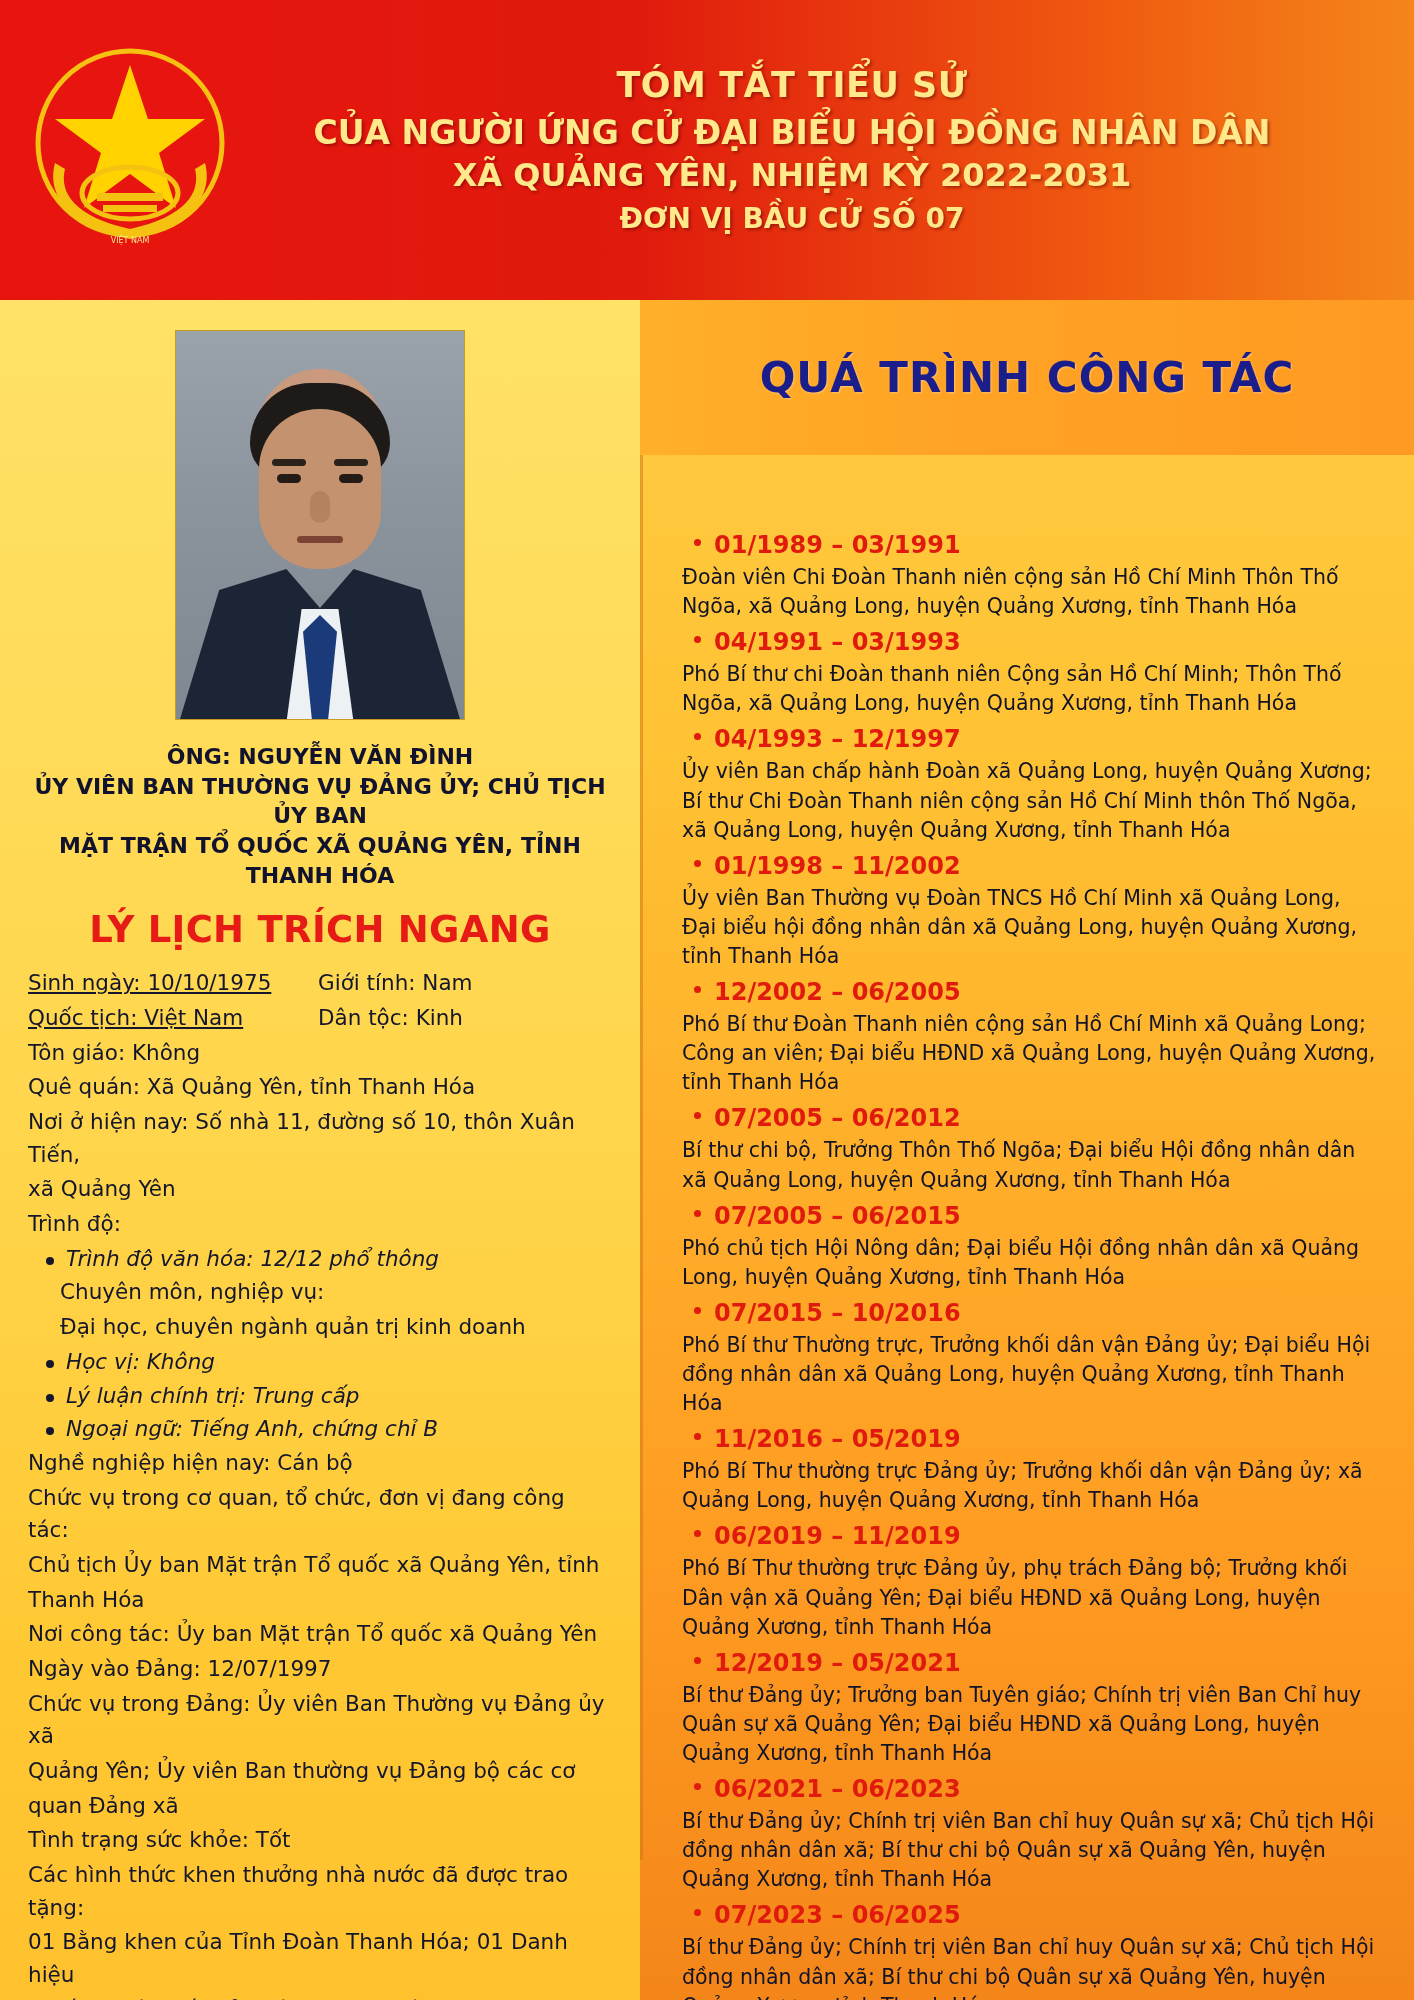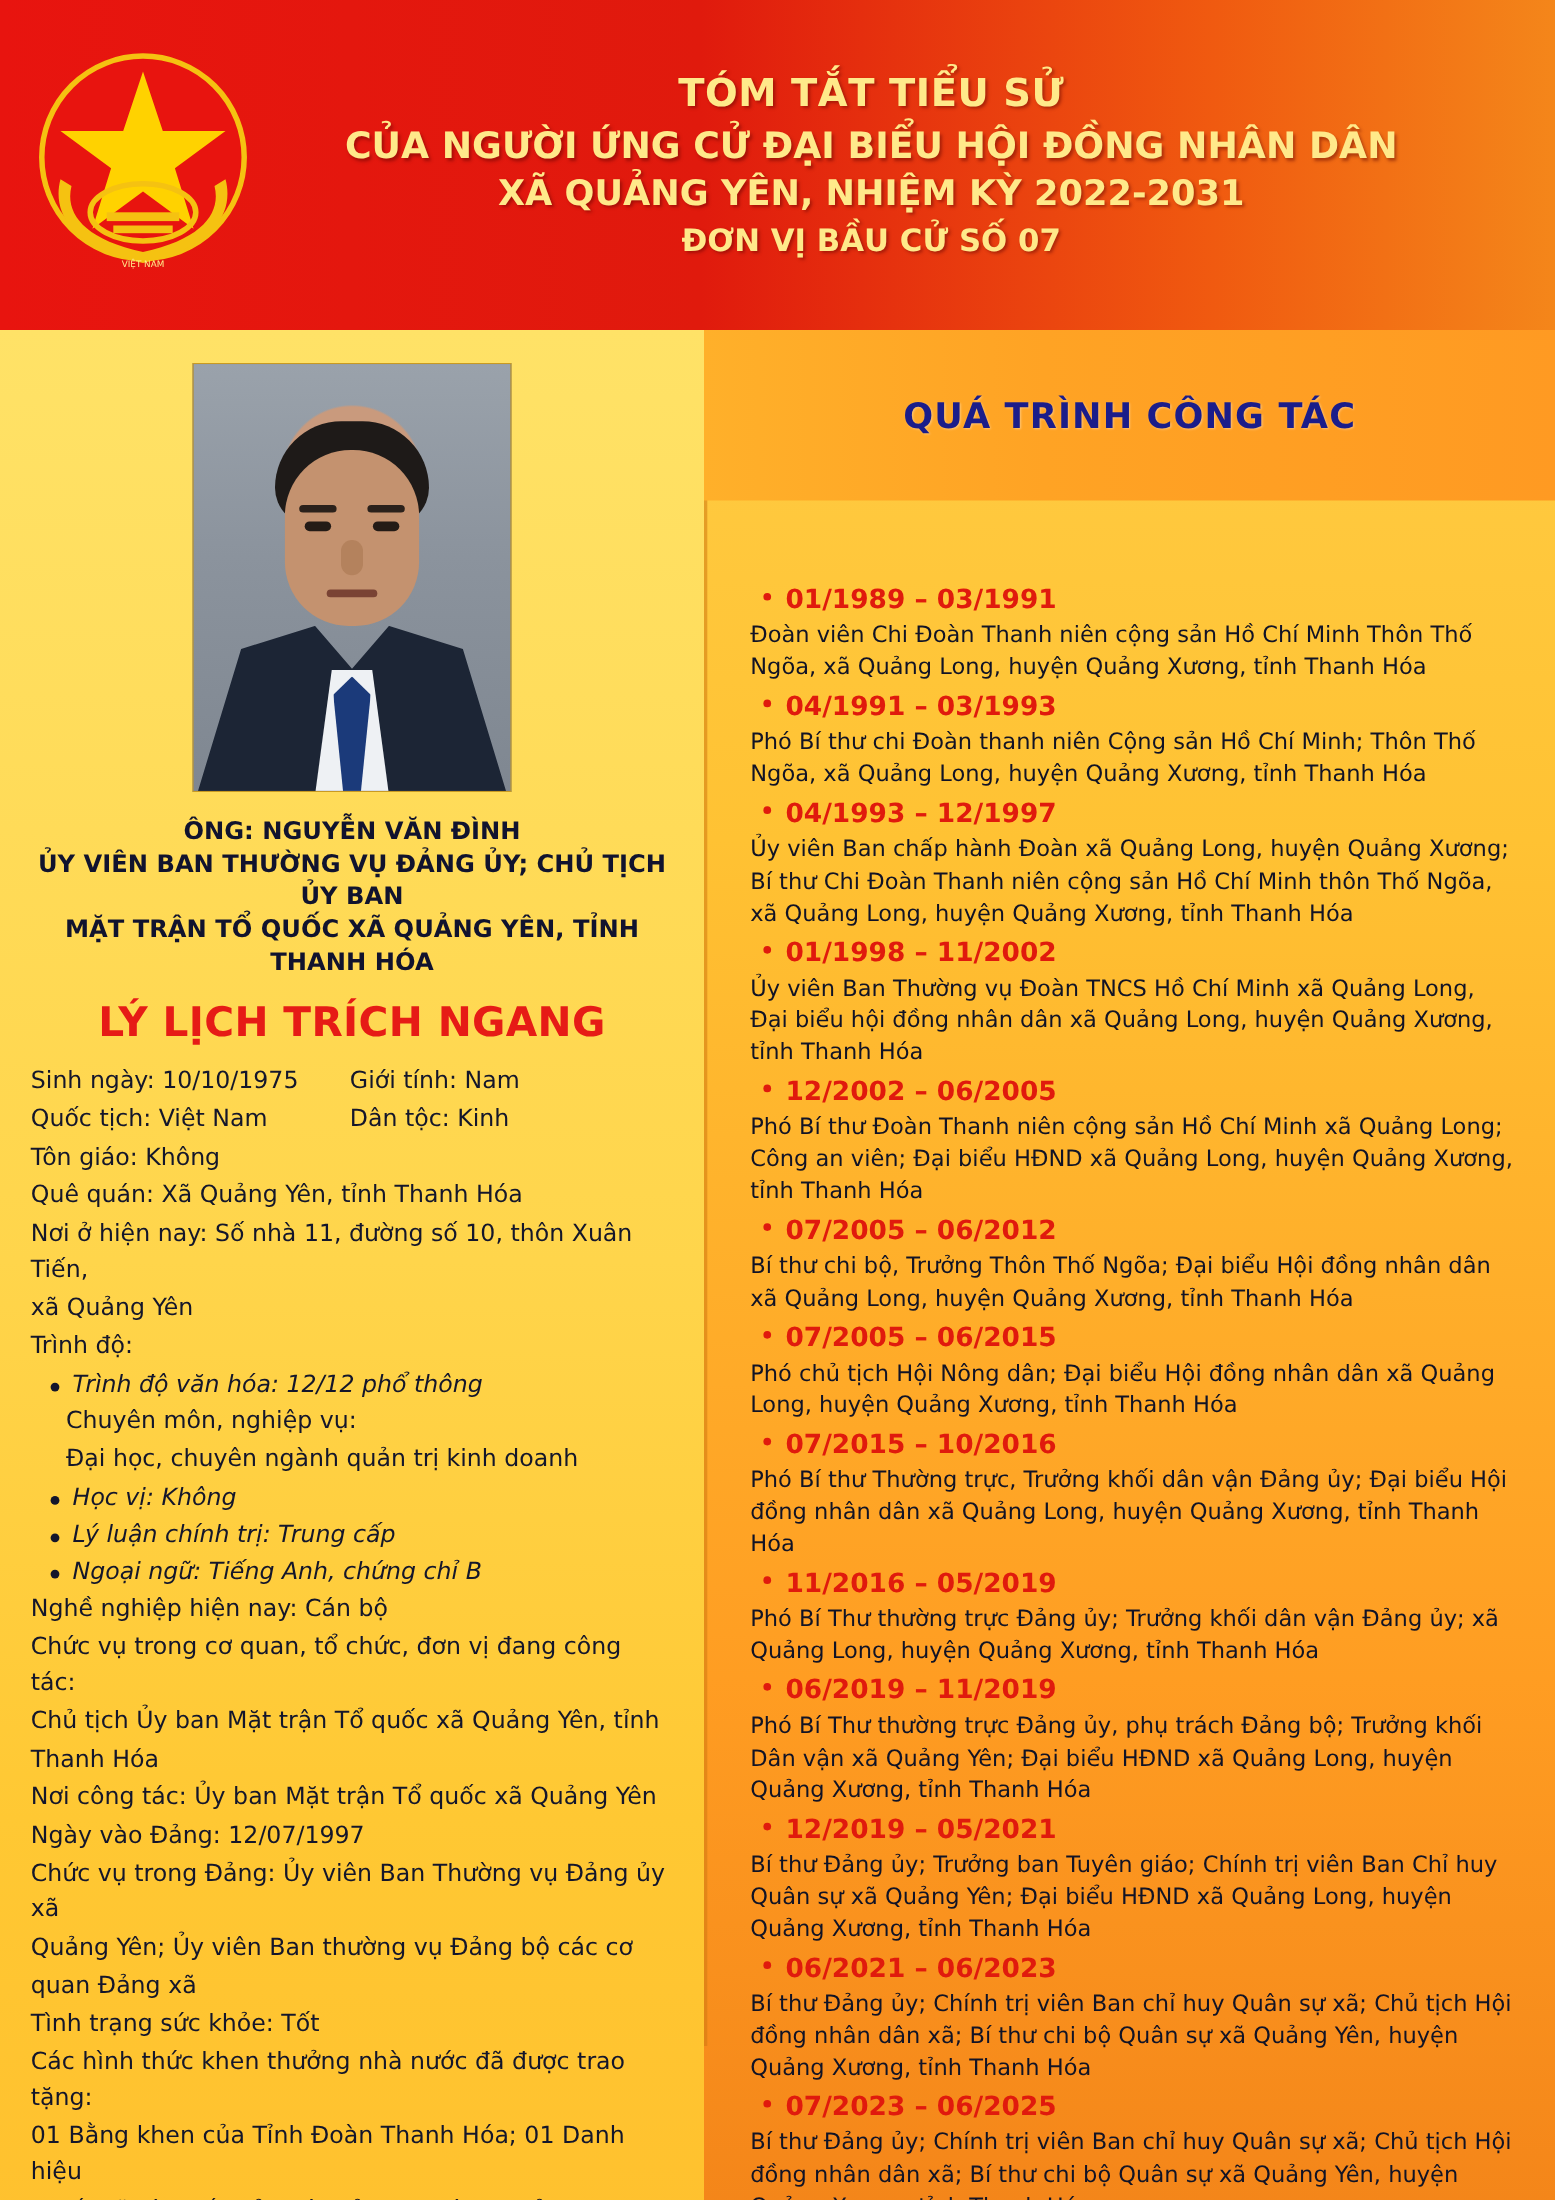--- a/index.html
+++ b/index.html
@@ -159,21 +159,21 @@
     letter-spacing: .3px;
   }
   .info {
     color: #14162b;
     font-size: 21.5px;
     line-height: 1.52;
   }
   .info .row2 {
     display: flex;
   }
-  .info .row2 > span:first-child { width: 290px; }
+  .info .row2 > span:first-child { width: 290px; text-decoration: underline; }
   .info p { margin-bottom: 2px; }
   .info ul { list-style: none; margin: 0 0 0 6px; font-style: italic; }
   .info ul li {
     position: relative;
     padding-left: 32px;
     margin-bottom: 1px;
   }
   .info ul li::before {
     content: "";
     position: absolute;
@@ -188,21 +188,21 @@
   .qt-banner {
     height: 155px;
     background: linear-gradient(90deg,#ffb02a 0%, #ffa324 40%, #ff9a22 100%);
     display: flex;
     align-items: center;
     justify-content: center;
     margin: 0 -28px 0 -26px;
   }
   .qt-title {
     color: #1b1d8a;
-    font-size: 32px;
+    font-size: 42px;
     font-weight: 700;
     letter-spacing: 1px;
     text-shadow: 1px 1px 2px rgba(255,255,255,.35);
   }
   .timeline {
     padding: 72px 6px 0 14px;
   }
   .tl-item { margin-bottom: 3px; }
   .tl-period {
     position: relative;

